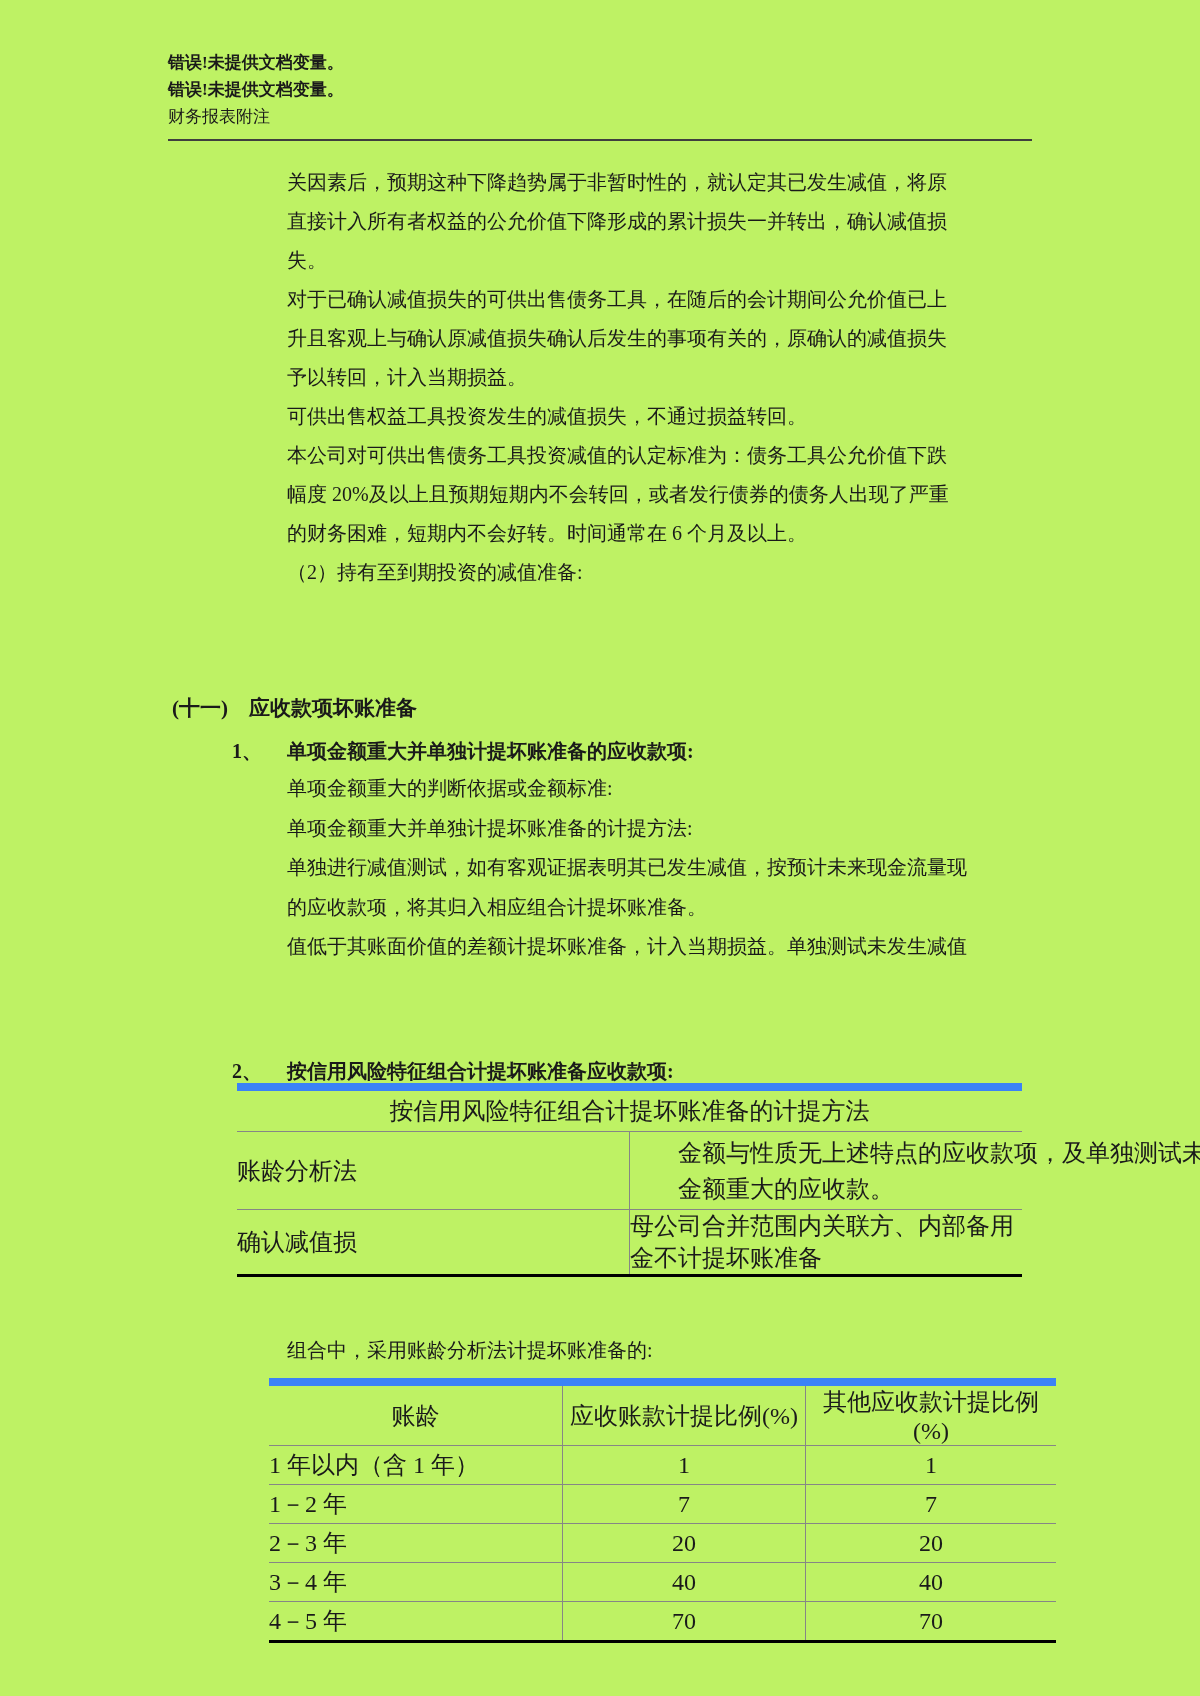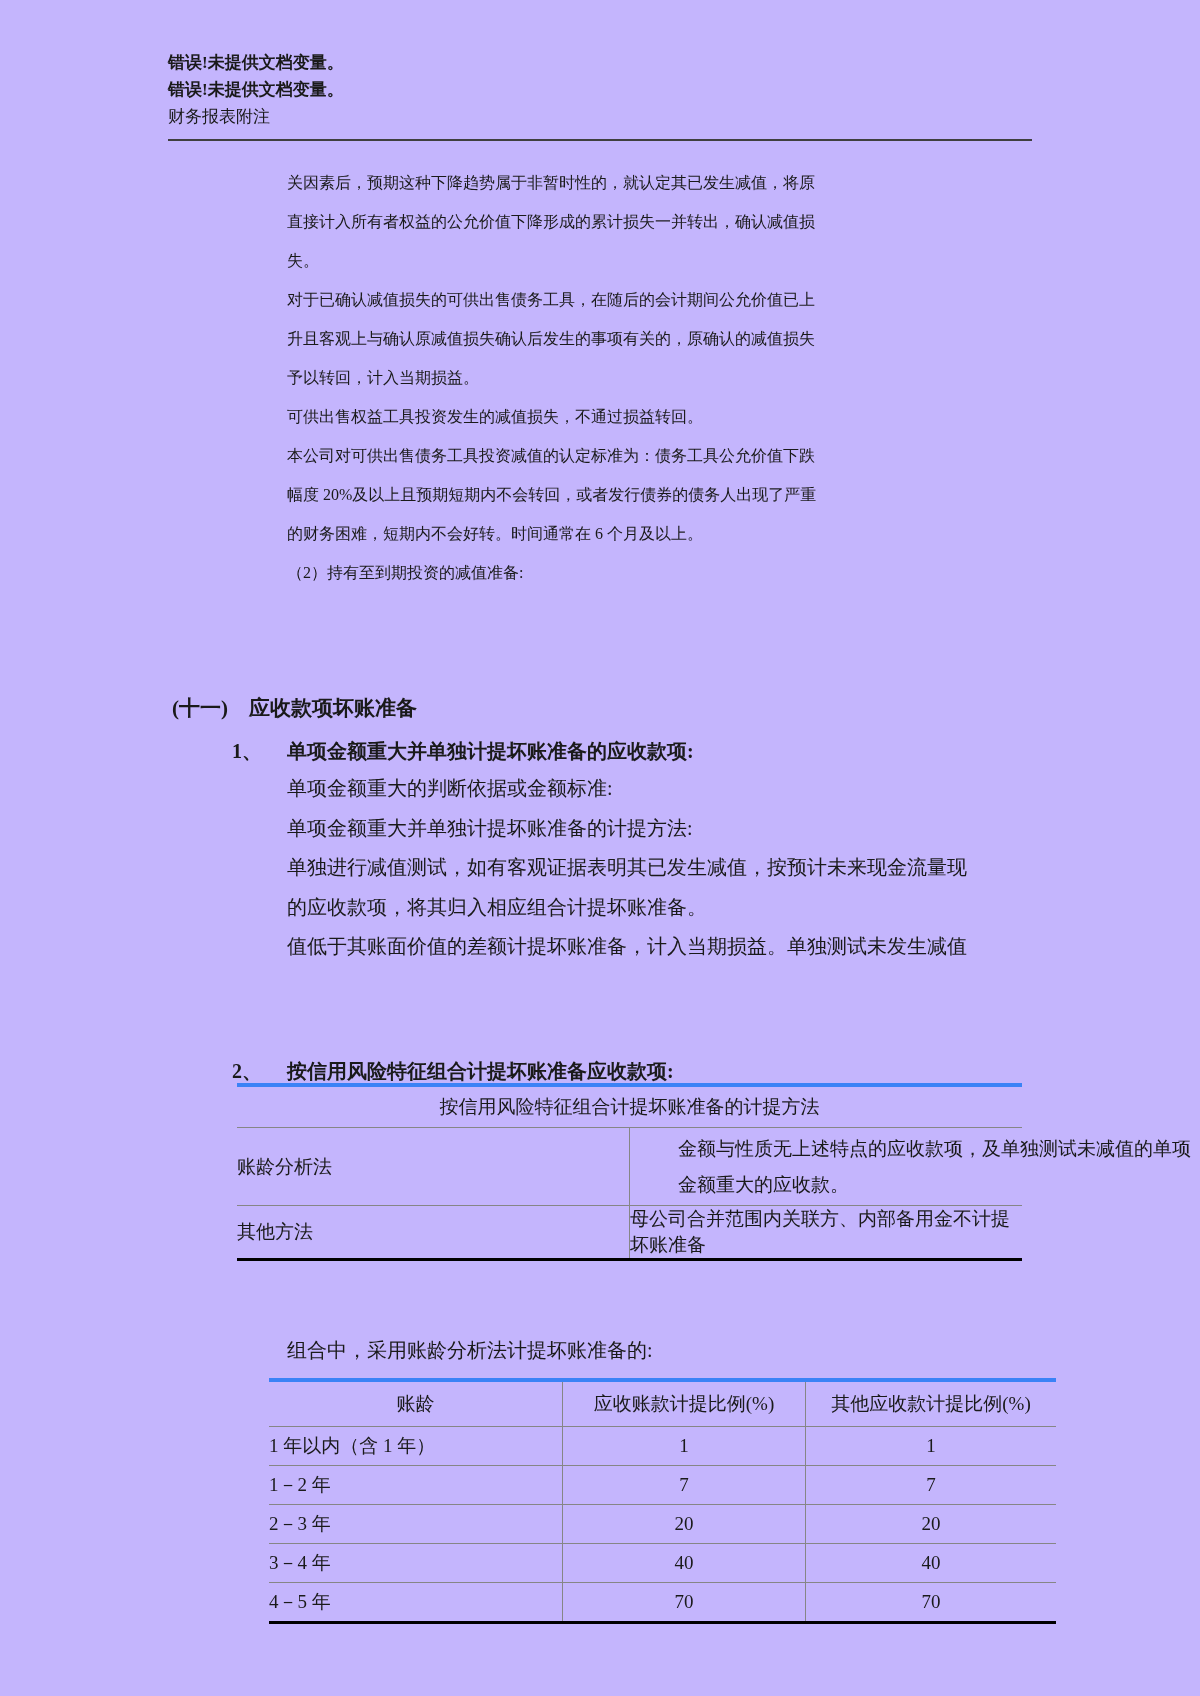--- a/index.html
+++ b/index.html
@@ -1,48 +1,48 @@
 <!DOCTYPE html>
 <html><head>
 <meta charset="utf-8">
 <style>
   html,body { margin:0; padding:0; background:#ffffff; }
   .page {
     position: relative;
     width: 1200px;
     height: 1696px;
-    background: #c4b5fd;
+    background: #bef264;
     font-family: "Liberation Serif", "DejaVu Serif", serif;
     color: #1a1a1a;
     overflow: hidden;
   }
   
   .doc-header { position:absolute; top:49px; left:168px; font-size:17px; line-height:27px; }
   .hdr-bold { font-weight:bold; }
   .header-rule { position:absolute; top:139px; left:168px; width:864px; height:2px; background:#3f3f3f; }
 
   
-  .para-block { position:absolute; top:163px; left:287px; width:680px; font-size:16px; line-height:39px; }
+  .para-block { position:absolute; top:163px; left:287px; width:680px; font-size:20px; line-height:39px; }
   .para-line { white-space:nowrap; }
 
   
   .section-heading { position:absolute; top:694px; left:172px; font-size:21px; font-weight:bold; white-space:nowrap; }
   .sec-num { display:inline-block; width:77px; }
 
   .item-heading { position:absolute; left:232px; font-size:20px; font-weight:bold; white-space:nowrap; }
   .item1-heading { top:738px; }
   .item2-heading { top:1058px; }
   .item-num { display:inline-block; width:55px; }
 
   .item1-body { position:absolute; top:769px; left:287px; width:690px; font-size:20px; line-height:39.5px; }
 
   
   table { border-collapse:collapse; table-layout:fixed; }
-  .tbl { position:absolute; left:237px; width:785px; font-size:19px;
-         border-top:4px solid #3b82f6; border-bottom:3px solid #000; }
+  .tbl { position:absolute; left:237px; width:785px; font-size:24px;
+         border-top:8px solid #3b82f6; border-bottom:3px solid #000; }
   .tbl td, .tbl th { font-weight:normal; padding:0; }
 
   .table1 { top:1083px; }
   .t1-caption { height:40px; text-align:center; vertical-align:middle; border-bottom:1px solid #868686; }
   .t1-row1 td { height:77px; border-bottom:1px solid #868686; vertical-align:middle; }
   .t1-row2 td { height:37px; vertical-align:middle; }
   .t1-method { width:266px; padding-left:10px; text-align:left; }
   .t1-desc  { border-left:1px solid #868686; padding-left:14px; text-align:left; }
   .t1-desc .dline { line-height:36px; white-space:nowrap;margin-left:48px; }
 
@@ -110,21 +110,21 @@
       <td class="t1-caption" colspan="2">按信用风险特征组合计提坏账准备的计提方法</td>
     </tr>
     <tr class="t1-row1">
       <td class="t1-method">账龄分析法</td>
       <td class="t1-desc">
         <div class="dline">金额与性质无上述特点的应收款项，及单独测试未减值的单项</div>
         <div class="dline">金额重大的应收款。</div>
       </td>
     </tr>
     <tr class="t1-row2">
-      <td class="t1-method">其他方法</td>
+      <td class="t1-method">确认减值损</td>
       <td class="t1-desc">母公司合并范围内关联方、内部备用金不计提坏账准备</td>
     </tr>
   </tbody>
     </table>
 
   <div class="table2-intro">组合中，采用账龄分析法计提坏账准备的:</div>
 
   <table class="tbl table2">
     <tbody>
         <tr>

